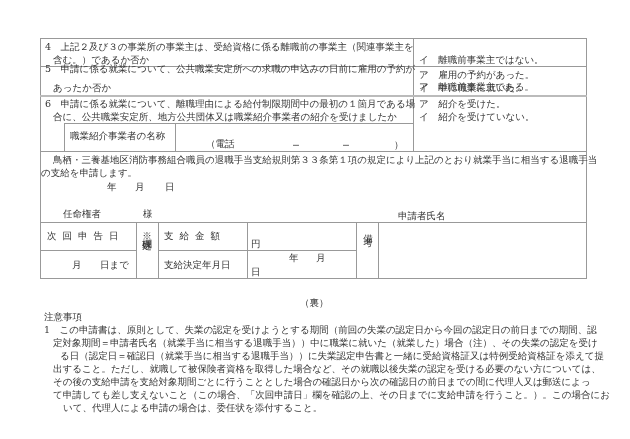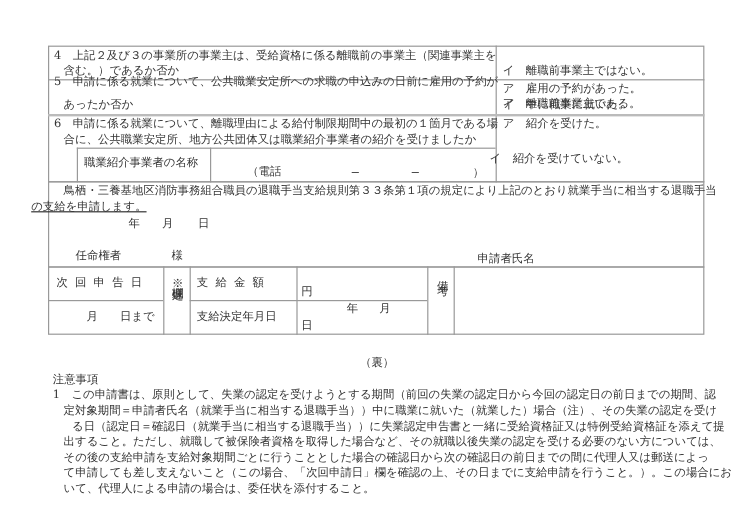--- a/index.html
+++ b/index.html
@@ -30,35 +30,35 @@
 <div class="t" style="left:419px; top:53px;">イ　離職前事業主ではない。</div>
 
 <div class="t" style="left:45px; top:62px;">5　申請に係る就業について、公共職業安定所への求職の申込みの日前に雇用の予約が</div>
 <div class="t" style="left:53px; top:81px;">あったか否か</div>
 <div class="t" style="left:419px; top:68px;">ア　雇用の予約があった。</div>
 <div class="t" style="left:419px; top:81px;">イ　中に職業に就いた。</div>
 
 <div class="t" style="left:45px; top:97px;">6　申請に係る就業について、離職理由による給付制限期間中の最初の１箇月である場</div>
 <div class="t" style="left:53px; top:110px;">合に、公共職業安定所、地方公共団体又は職業紹介事業者の紹介を受けましたか</div>
 <div class="t" style="left:419px; top:97px;">ア　紹介を受けた。</div>
-<div class="t" style="left:408px; top:110px;margin-top:16px;">イ　紹介を受けていない。</div>
+<div class="t" style="left:419px; top:110px;">イ　紹介を受けていない。</div>
 
 <div class="hline" style="left:64px; top:123px; width:349px;"></div>
 <div class="vline" style="left:64px; top:123px; height:29px;"></div>
 <div class="vline" style="left:175px; top:123px; height:29px;"></div>
 <div class="t" style="left:70px; top:129px;">職業紹介事業者の名称</div>
 <div class="abs" style="left:176px; top:124px; width:236px; height:27px;"></div>
 <div class="t" style="left:206px; top:138px;font-family:Liberation Serif, serif;">（電話</div>
 <div class="t" style="left:292px; top:138px;">−</div>
 <div class="t" style="left:342px; top:138px;">−</div>
 <div class="t" style="left:394px; top:138px;">）</div>
 
 <div class="box" style="left:40px; top:151px; width:547px; height:72px;"></div>
 <div class="t" style="left:53px; top:153px;">鳥栖・三養基地区消防事務組合職員の退職手当支給規則第３３条第１項の規定により上記のとおり就業手当に相当する退職手当</div>
-<div class="t" style="left:26px; top:166px;text-decoration:underline;">の支給を申請します。</div>
+<div class="t" style="left:41px; top:166px;">の支給を申請します。</div>
 <div class="t" style="left:107px; top:180px;">年</div>
 <div class="t" style="left:135px; top:180px;">月</div>
 <div class="t" style="left:165px; top:180px;">日</div>
 <div class="t" style="left:398px; top:209px;">申請者氏名</div>
 <div class="abs" style="left:450px; top:190px; width:130px; height:16px;"></div>
 <div class="t" style="left:63px; top:207px;">任命権者</div>
 <div class="t" style="left:143px; top:207px;">様</div>
 
 <div class="box" style="left:40px; top:222px; width:547px; height:57px;"></div>
 <div class="vline" style="left:136px; top:222px; height:57px;"></div>
@@ -89,13 +89,13 @@
 
 <div class="t" style="left:300px; top:296px;">（裏）</div>
 <div class="t" style="left:44px; top:310px;">注意事項</div>
 
 <div class="t" style="left:44px; top:323px;">1　この申請書は、原則として、失業の認定を受けようとする期間（前回の失業の認定日から今回の認定日の前日までの期間、認</div>
 <div class="t" style="left:53px; top:336px;">定対象期間＝申請者氏名（就業手当に相当する退職手当））中に職業に就いた（就業した）場合（注）、その失業の認定を受け</div>
 <div class="t" style="left:60px; top:349px;">る日（認定日＝確認日（就業手当に相当する退職手当））に失業認定申告書と一緒に受給資格証又は特例受給資格証を添えて提</div>
 <div class="t" style="left:53px; top:362px;">出すること。ただし、就職して被保険者資格を取得した場合など、その就職以後失業の認定を受ける必要のない方については、</div>
 <div class="t" style="left:53px; top:375px;">その後の支給申請を支給対象期間ごとに行うこととした場合の確認日から次の確認日の前日までの間に代理人又は郵送によっ</div>
 <div class="t" style="left:53px; top:388px;">て申請しても差し支えないこと（この場合、「次回申請日」欄を確認の上、その日までに支給申請を行うこと。）。この場合にお</div>
-<div class="t" style="left:53px; top:401px;">いて、代理人による申請の場合は、委任状を添付すること。</div>
+<div class="t" style="left:63px; top:401px;">いて、代理人による申請の場合は、委任状を添付すること。</div>
 
 </body></html>

